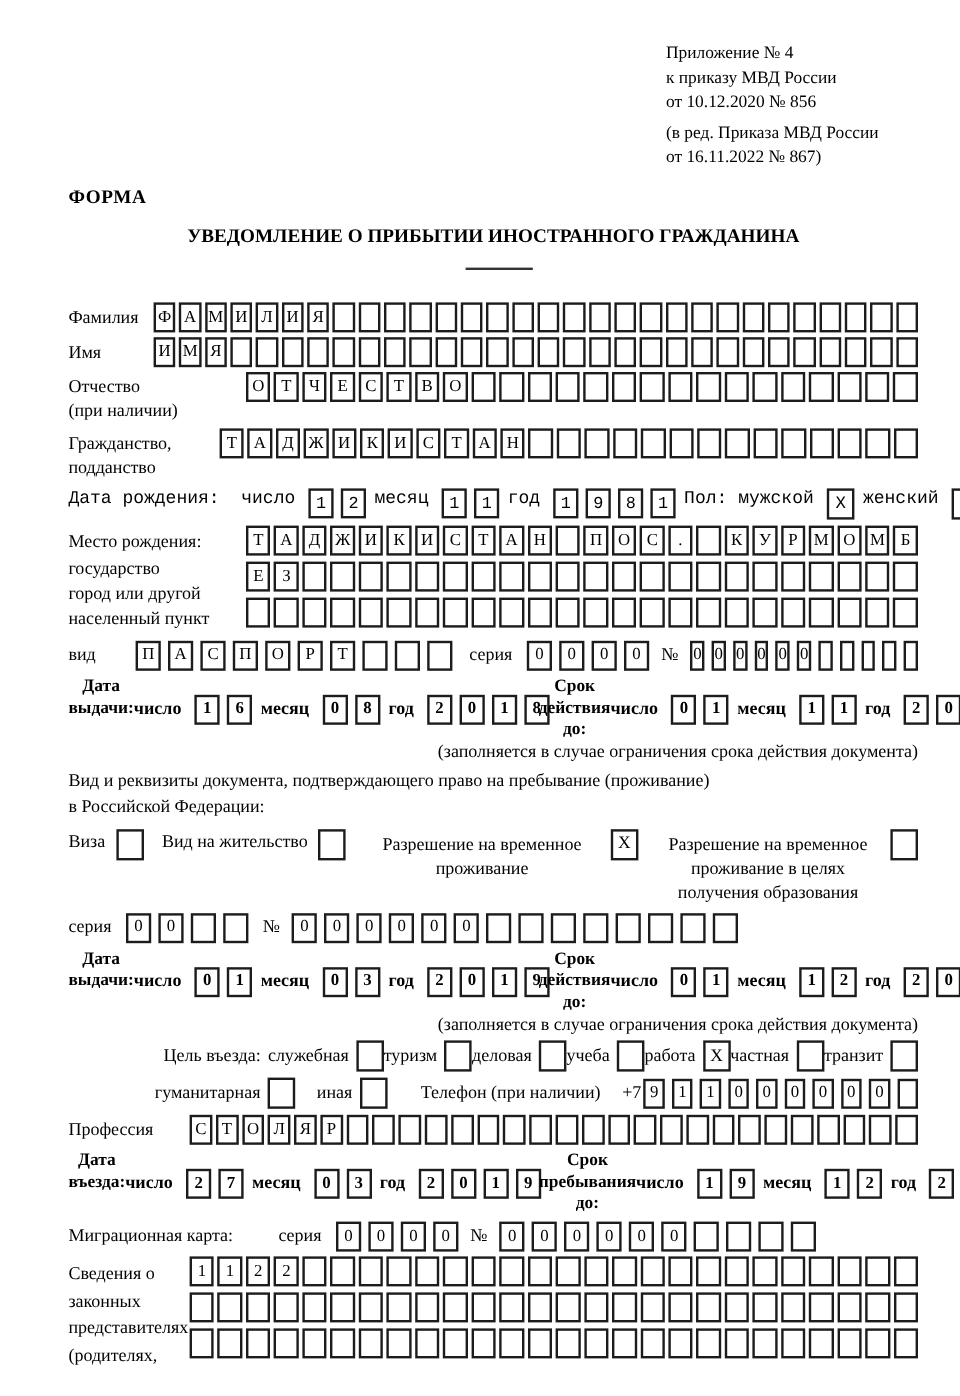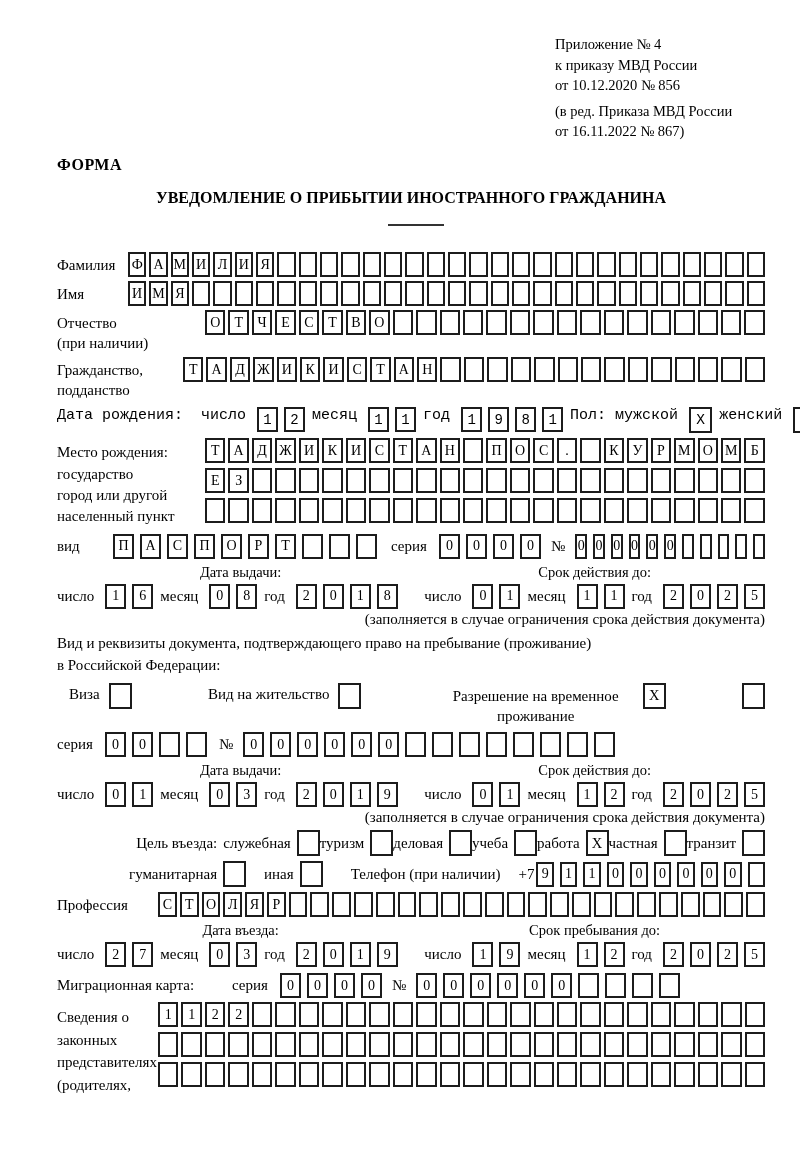--- a/index.html
+++ b/index.html
@@ -47,29 +47,29 @@
     font-size: 14.5px; flex: 0 0 auto;
   }
   .mini-lab { padding: 0 4px 0 0; white-space: nowrap; }
   
   .bd-row { display: flex; align-items: flex-start; gap: 7px; margin: 7px 0 5px 0; font-family: Liberation Mono, monospace; }
   .bd-row .gap { width: 4px; }
   
   .center-bold { text-align: center; font-weight: bold; font-size: 14.5px; margin: 3px 0 4px 0; }
   
   .date-pair { display: flex; margin-top: 2px; }
-  .dp-col { display: flex; flex-direction: column; }
+  .dp-col { display: flex; flex-direction: row; font-weight: bold; }
   .dp-col.left { width: 392px; }
   .dp-col.right { flex: 1; }
   .dp-head { text-align: center; font-size: 14.5px; line-height: 1.25; }
   .date-line { display: flex; align-items: center; gap: 7px; margin-top: 3px; }
   .note-right { text-align: right; font-size: 15px; margin: 2px 0 4px 0; }
   
   .res-text { font-size: 15px; line-height: 1.5; margin-top: 2px; }
-  .res-row { display: flex; justify-content: space-between; align-items: flex-start; margin: 6px 0 6px 12px; }
+  .res-row { display: flex; justify-content: space-between; align-items: flex-start; margin: 6px 0 6px 0; }
   .res-item { display: flex; align-items: flex-start; gap: 9px; }
   .res-item .wrap { text-align: center; line-height: 1.35; padding-top: 3px; }
   .res-item .one { padding-top: 3px; }
   .w190 { width: 196px; } .w186 { width: 186px; }
   
   .purp-row { display: flex; align-items: center; justify-content: flex-end; margin-bottom: 5px; }
   .p-item { display: flex; align-items: center; gap: 6px; }
   .purp-row2 { display: flex; align-items: center; margin-left: 72px; margin-bottom: 5px; gap: 2px; }
   .purp-row2 .sp20 { width: 14px; } .purp-row2 .sp30 { width: 24px; }
 </style>
@@ -449,20 +449,21 @@
       </div>
       <div class="res-item">
         <span class="one">Вид на жительство</span>
         <span class="chk"></span>
       </div>
       <div class="res-item">
         <span class="wrap w190">Разрешение на временное проживание</span>
         <span class="chk">X</span>
       </div>
       <div class="res-item">
+        <span class="wrap w186">Разрешение на временное проживание в целях получения образования</span>
         <span class="chk"></span>
       </div>
     </div>
 
     <div class="row vcenter">
       <span class="mini-lab" style="margin-right:8px;">серия</span>
       <div class="cells fixed spread">
           <div class="cell">0</div>
           <div class="cell">0</div>
           <div class="cell"></div>

